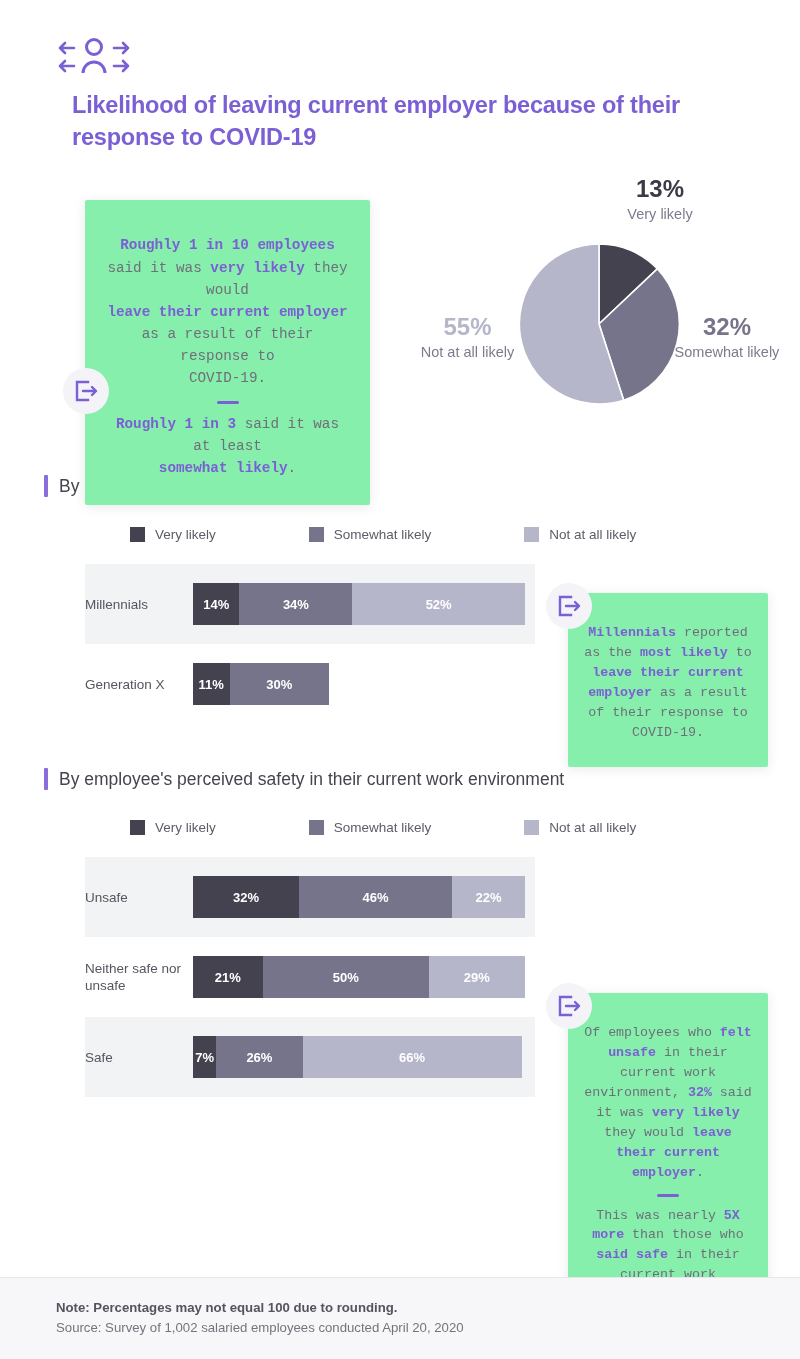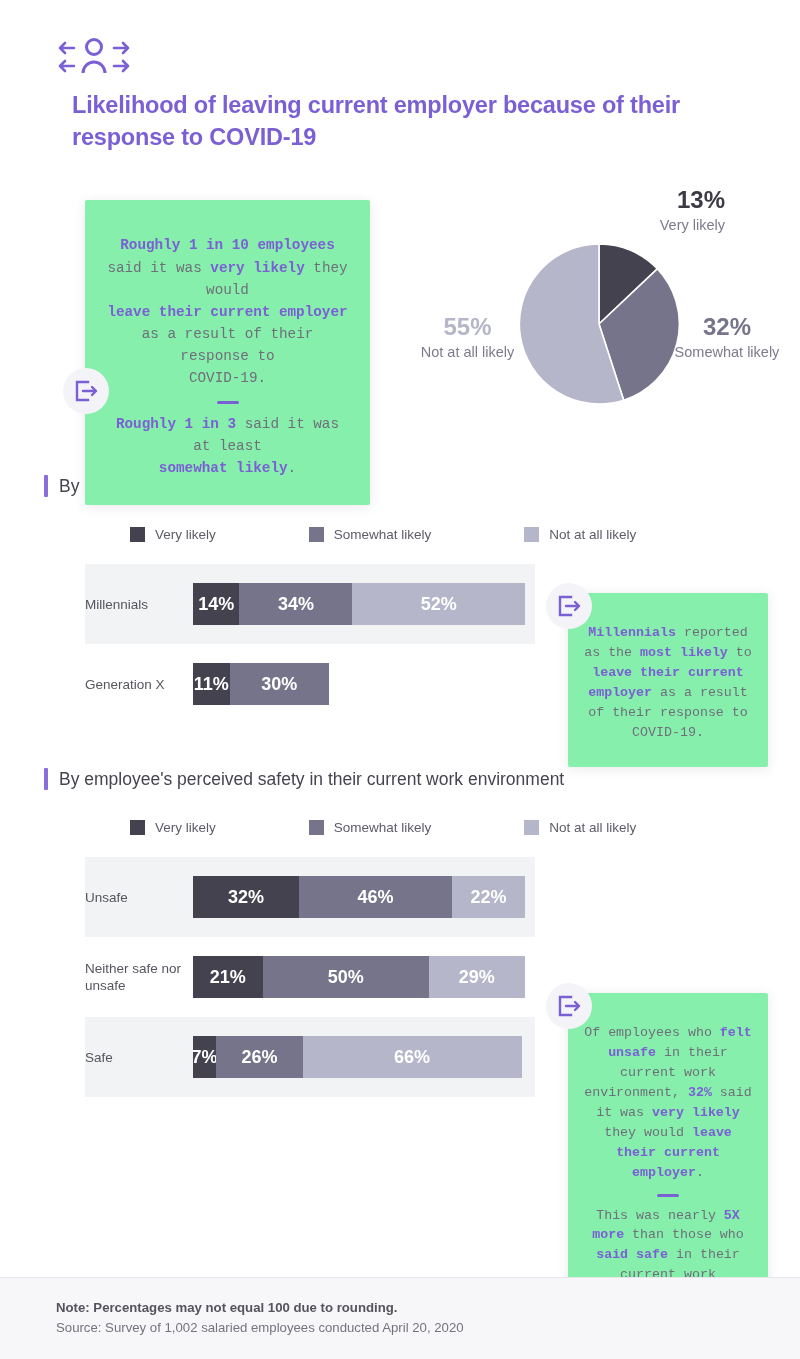--- a/index.html
+++ b/index.html
@@ -65,21 +65,21 @@
     margin: 11px auto 9px auto;
     border-radius: 2px;
   }
 
   
   .pie-wrap { position: absolute; left: 400px; top: 0; width: 400px; height: 300px; }
   .pie-svg { position: absolute; left: 115px; top: 65px; }
   .pie-label { position: absolute; text-align: center; }
   .pie-pct { font-size: 24px; font-weight: bold; line-height: 1.15; }
   .pie-name { font-size: 14.5px; color: #7c7b8c; line-height: 1.28; margin-top: 2px; }
-  #pie-label-very { left: 195px; top: 11px; width: 130px; text-align: right; }
+  #pie-label-very { left: 195px; top: 0; width: 130px; }
   #pie-label-very .pie-pct { color: #3d3a46; }
   #pie-label-somewhat { left: 262px; top: 138px; width: 130px; }
   #pie-label-somewhat .pie-pct { color: #76748a; }
   #pie-label-notatall { left: 5px; top: 138px; width: 125px; }
   #pie-label-notatall .pie-pct { color: #b6b6ca; }
 
   
   .section { margin-top: 0; }
   .section-head {
     display: flex; align-items: center;
@@ -115,21 +115,21 @@
     width: 108px;
     font-size: 13.5px;
     color: #56555f;
     line-height: 1.3;
     padding-right: 6px;
   }
   .bar-track { display: flex; height: 42px; width: 332px; }
   .bar-seg {
     display: flex; align-items: center; justify-content: center;
     color: #ffffff;
-    font-size: 18px;
+    font-size: 13px;
     font-weight: bold;
     overflow: hidden;
     white-space: nowrap;
   }
 
   
   #gen-callout {
     position: absolute;
     left: 568px; top: 593px;
     width: 200px;

